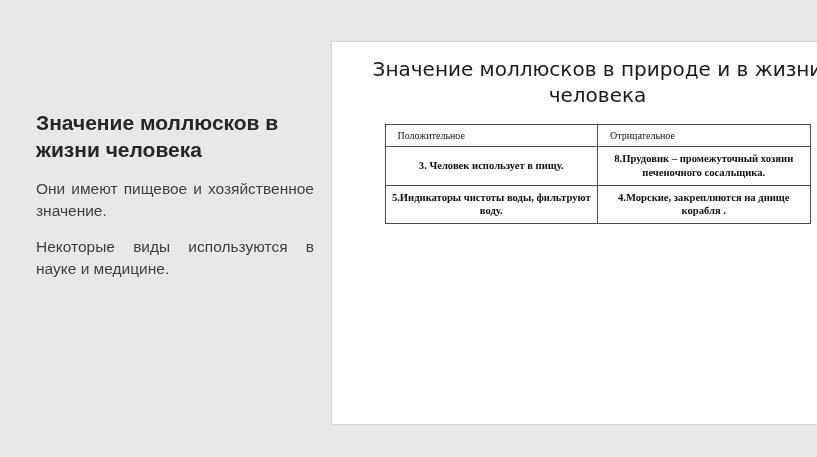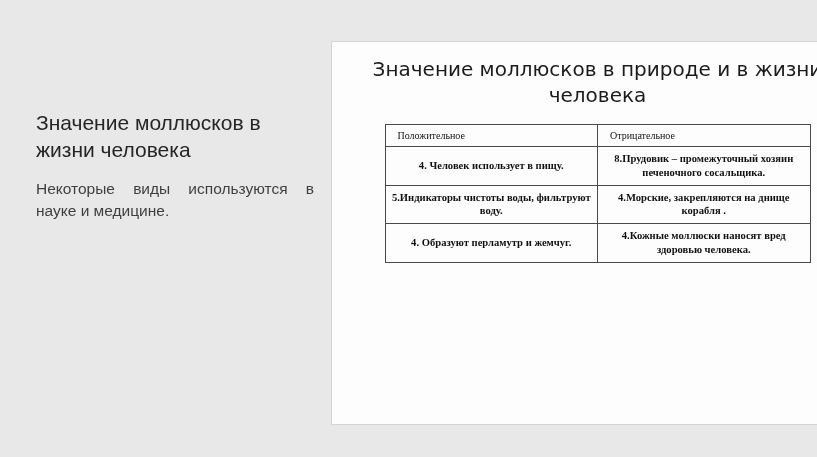--- a/index.html
+++ b/index.html
@@ -26,21 +26,21 @@
     position: absolute;
     left: 36px;
     top: 110px;
     width: 278px;
   }
   .left-title {
     font-size: 21px;
     color: #262626;
     line-height: 1.28;
     margin: 0 0 14px 0;
-    font-weight: normal;
+    font-weight: bold;
   }
   .left-para {
     font-size: 15.5px;
     color: #3f3f3f;
     line-height: 1.42;
     margin: 0 0 14px 0;
     text-align: justify;
     text-align-last: left;
   }
   .left-para:last-child { margin-bottom: 15px; }
@@ -94,47 +94,44 @@
   .col-right { width: 50%; }
   .empty-cell { }
 </style>
 </head>
 <body>
 
 <div class="slide">
 
   <div class="left-col">
     <h1 class="left-title">Значение моллюсков в жизни человека</h1>
+    <p class="left-para">Они имеют пищевое и хозяйственное значение.</p>
     <p class="left-para">Некоторые виды используются в науке и медицине.</p>
   </div>
 
   <div class="panel">
     <h2 class="panel-title">Значение моллюсков в природе и в жизни человека</h2>
 
     <table class="moll">
       <colgroup>
         <col class="col-left">
         <col class="col-right">
       </colgroup>
       <thead>
         <tr>
           <th>Положительное</th>
           <th>Отрицательное</th>
         </tr>
       </thead>
       <tbody>
         <tr>
-          <td class="cell">4. Человек использует в пищу.</td>
+          <td class="cell">3. Человек использует в пищу.</td>
           <td class="cell">8.Прудовик – промежуточный хозяин печеночного сосальщика.</td>
         </tr>
         <tr>
           <td class="cell">5.Индикаторы чистоты воды, фильтруют воду.</td>
           <td class="cell">4.Морские, закрепляются на днище корабля .</td>
-        </tr>
-        <tr>
-          <td class="cell">4.  Образуют перламутр и жемчуг.</td>
-          <td class="cell">4.Кожные моллюски наносят вред здоровью человека.</td>
         </tr>
       </tbody>
     </table>
   </div>
 
 </div>
 
 </body></html>

